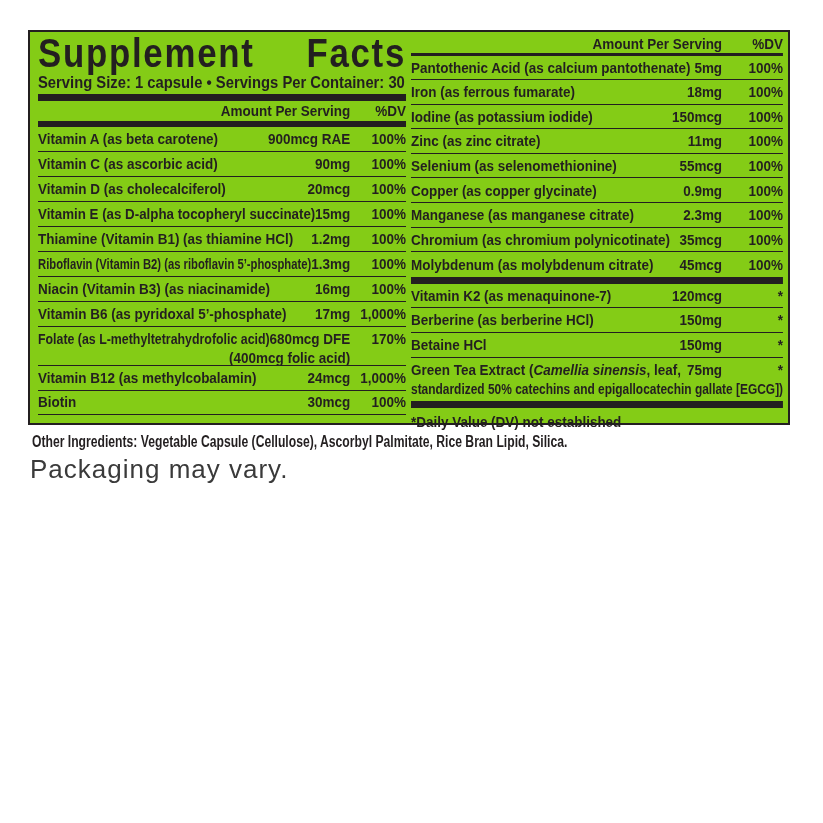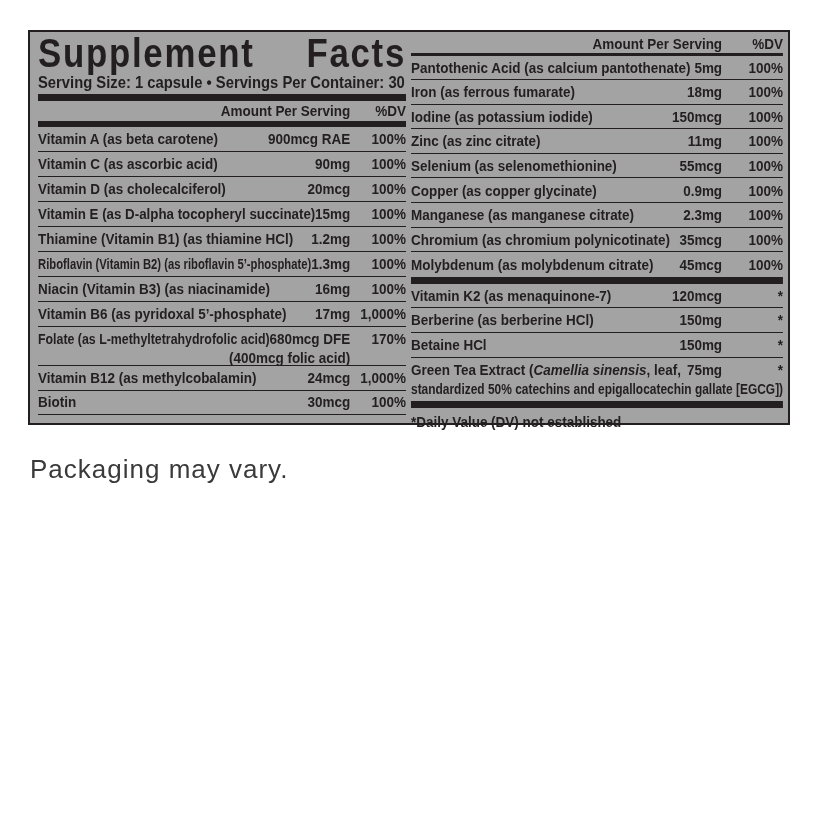--- a/index.html
+++ b/index.html
@@ -14,21 +14,21 @@
     overflow: hidden;
   }
 
   
   .label-box {
     position: absolute;
     left: 28px; top: 30px;
     width: 762px; height: 395px;
     border: 2.5px solid #231f20;
     display: flex;
-    background: #a3a3a3;
+    background: #84cc16;
   }
   .col-left  { width: 381px; padding: 2px 0 0 8px; }
   .col-right { width: 376px; padding: 0; }
 
   
   .inner { transform-origin: top left; }
   .col-left  .inner { width: 423px; transform: scaleX(0.870); }
   .col-right .inner { width: 428px; transform: scaleX(0.869); }
 
   
@@ -272,15 +272,18 @@
           <div class="l2"><span class="fit" style="transform: scaleX(0.886128);">standardized 50% catechins and epigallocatechin gallate [EGCG])</span></div>
         </div>
 
         <div class="bar7"></div>
 
         <div class="footnote">*Daily Value (DV) not established</div>
       </div>
     </div>
   </div>
 
+  <div class="other-ing">
+    <span class="fit" style="transform: scaleX(0.759943);">Other Ingredients: Vegetable Capsule (Cellulose), Ascorbyl Palmitate, Rice Bran Lipid, Silica.</span>
+  </div>
   <div class="packaging">Packaging may vary.</div>
 
 </div>
 
 </body></html>

